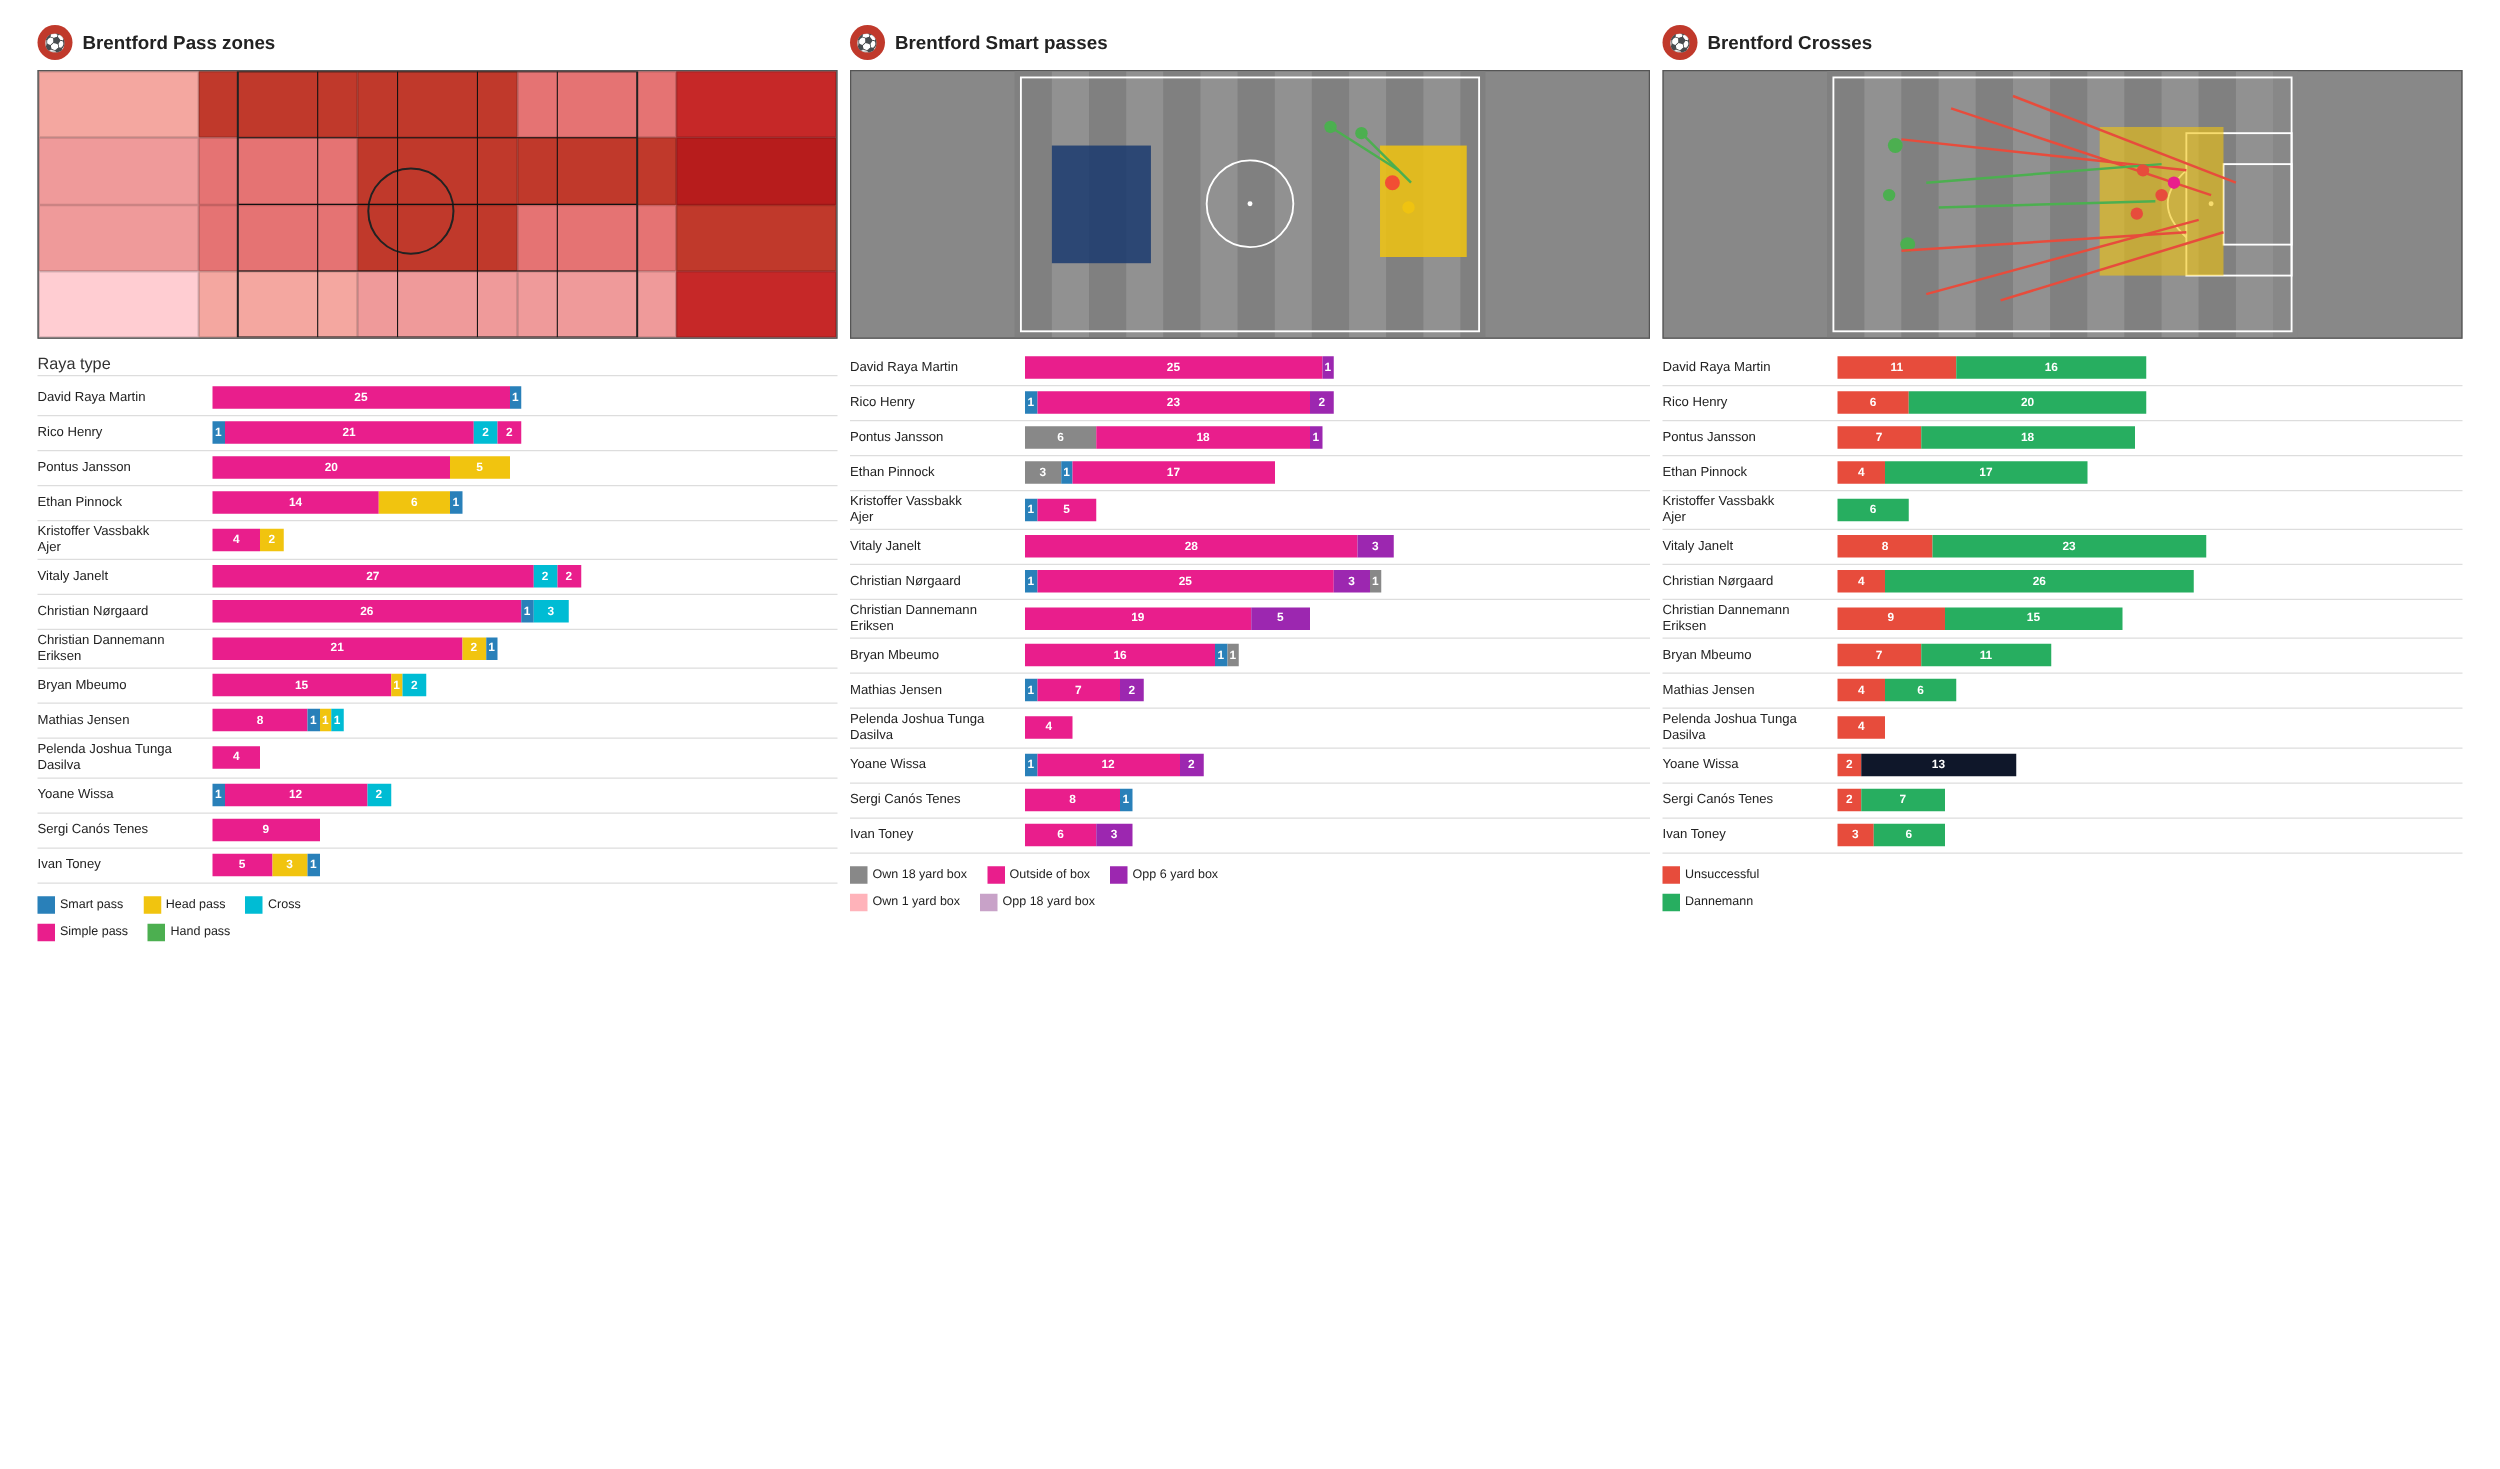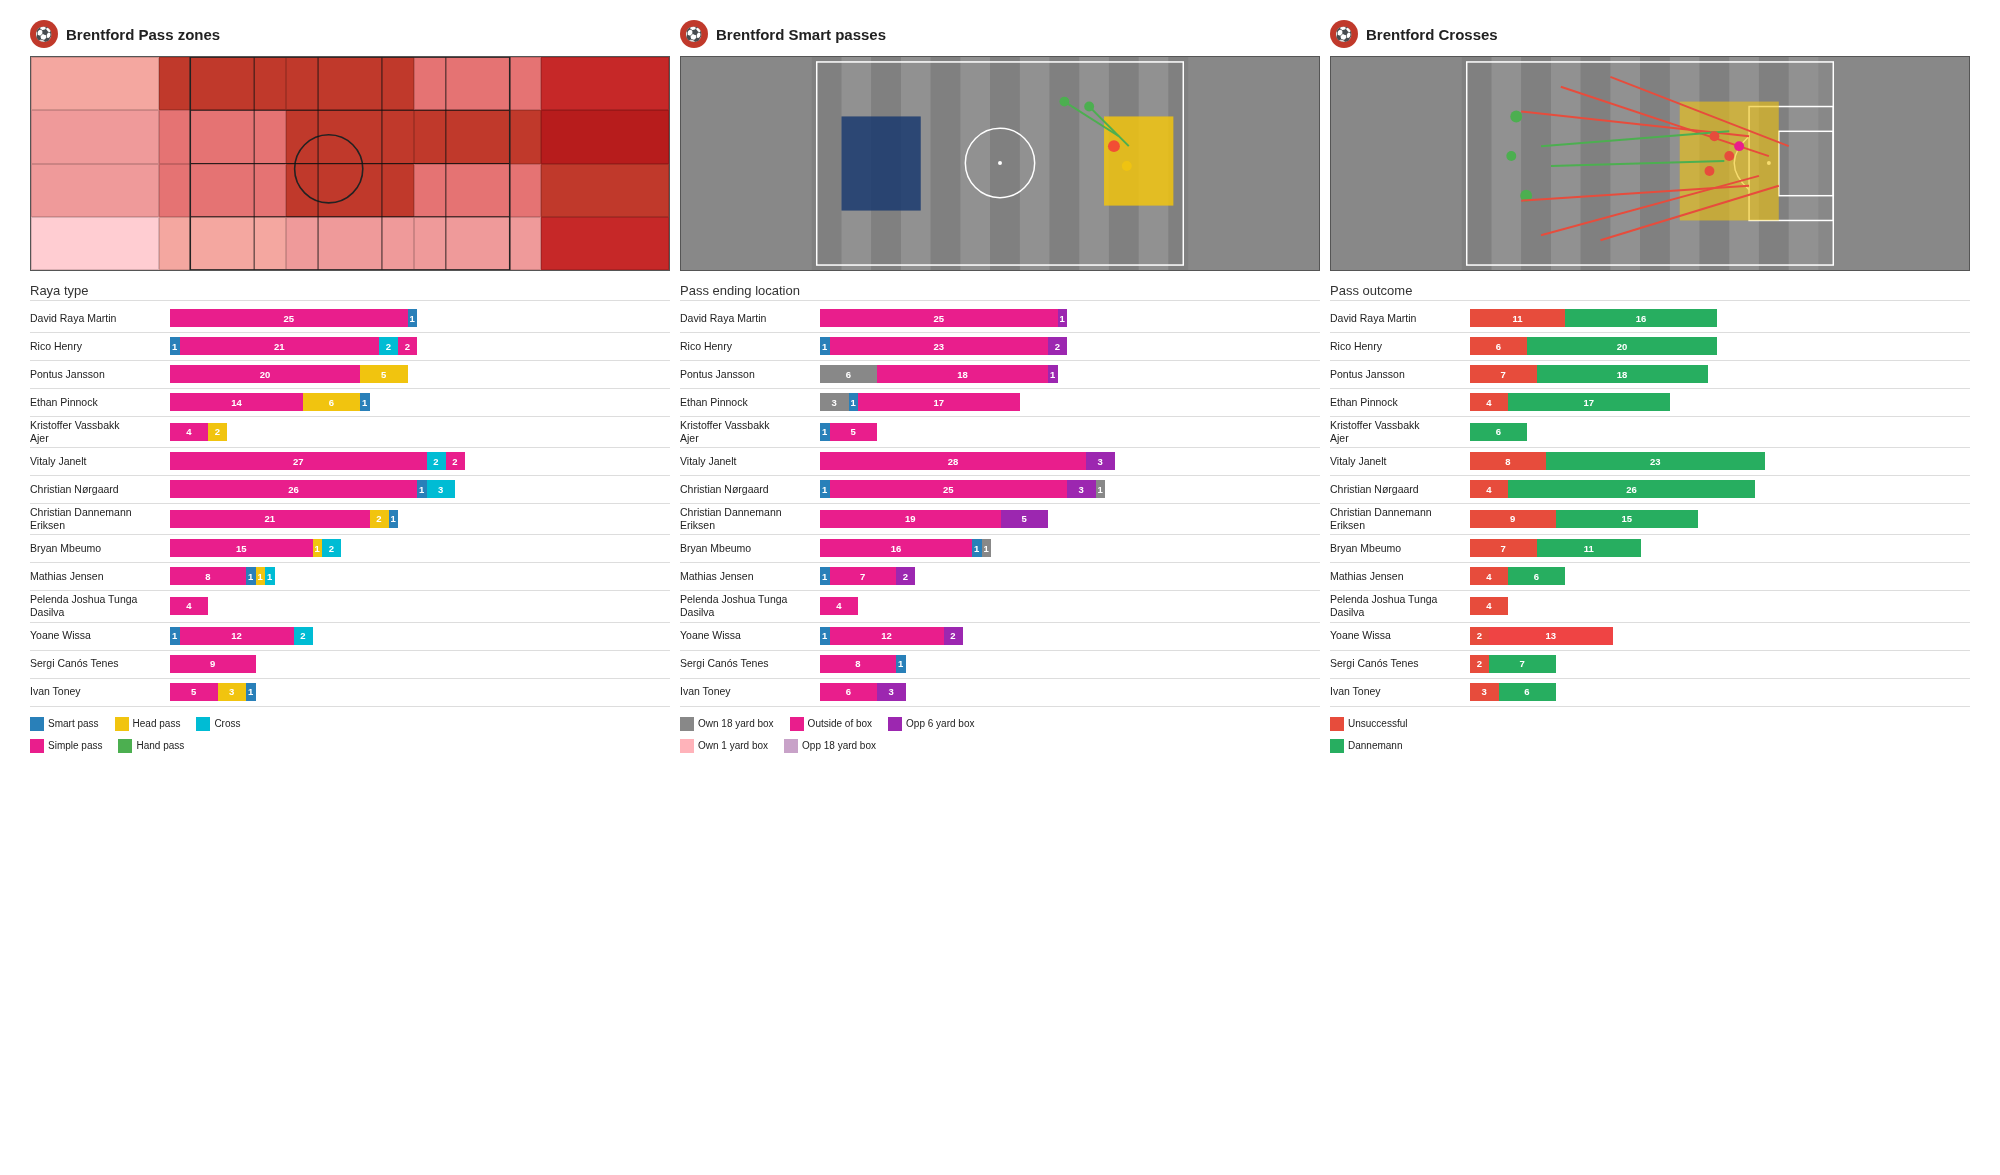--- a/index.html
+++ b/index.html
@@ -269,21 +269,20 @@
         <circle cx="255" cy="45" r="5" fill="#4caf50"></circle>
         <circle cx="280" cy="50" r="5" fill="#4caf50"></circle>
         <line x1="255" y1="45" x2="310" y2="80" stroke="#4caf50" stroke-width="2"></line>
         <line x1="280" y1="50" x2="320" y2="90" stroke="#4caf50" stroke-width="2"></line>
 
         <circle cx="305" cy="90" r="6" fill="#f44336" opacity="0.9"></circle>
         <circle cx="318" cy="110" r="5" fill="#f1c40f" opacity="0.9"></circle>
       </svg>
     </div>
 
-    <div class="section-title">Pass ending location</div>
 
     <div id="bars-panel-1">
         <div class="bar-row">
           <div class="bar-label" style="white-space: pre-line;">David Raya Martin</div>
           <div class="bar-container">
             <div class="bar-segment" style="background-color: rgb(233, 30, 140); width: 237.5px;">25</div>
             <div class="bar-segment" style="background-color: rgb(156, 39, 176); width: 9.5px;">1</div>
           </div>
         </div>
         <hr class="divider">
@@ -478,21 +477,20 @@
 
         <circle cx="255" cy="80" r="5" fill="#e74c3c"></circle>
         <circle cx="270" cy="100" r="5" fill="#e74c3c"></circle>
         <circle cx="250" cy="115" r="5" fill="#e74c3c"></circle>
         <circle cx="280" cy="90" r="5" fill="#e91e8c"></circle>
 
         <circle cx="50" cy="100" r="5" fill="#4caf50"></circle>
       </svg>
     </div>
 
-    <div class="section-title">Pass outcome</div>
 
     <div id="bars-panel-2">
         <div class="bar-row">
           <div class="bar-label" style="white-space: pre-line;">David Raya Martin</div>
           <div class="bar-container">
             <div class="bar-segment" style="background-color: rgb(231, 76, 60); width: 95px;">11</div>
             <div class="bar-segment" style="background-color: rgb(39, 174, 96); width: 152px;">16</div>
           </div>
         </div>
         <hr class="divider">
@@ -574,21 +572,21 @@
 Dasilva</div>
           <div class="bar-container">
             <div class="bar-segment" style="background-color: rgb(231, 76, 60); width: 38px;">4</div>
           </div>
         </div>
         <hr class="divider">
         <div class="bar-row">
           <div class="bar-label" style="white-space: pre-line;">Yoane Wissa</div>
           <div class="bar-container">
             <div class="bar-segment" style="background-color: rgb(231, 76, 60); width: 19px;">2</div>
-            <div class="bar-segment" style="background-color: #ef4444; width: 123.5px;">13</div>
+            <div class="bar-segment" style="background-color: #0f172a; width: 123.5px;">13</div>
           </div>
         </div>
         <hr class="divider">
         <div class="bar-row">
           <div class="bar-label" style="white-space: pre-line;">Sergi Canós Tenes</div>
           <div class="bar-container">
             <div class="bar-segment" style="background-color: rgb(231, 76, 60); width: 19px;">2</div>
             <div class="bar-segment" style="background-color: rgb(39, 174, 96); width: 66.5px;">7</div>
           </div>
         </div>

